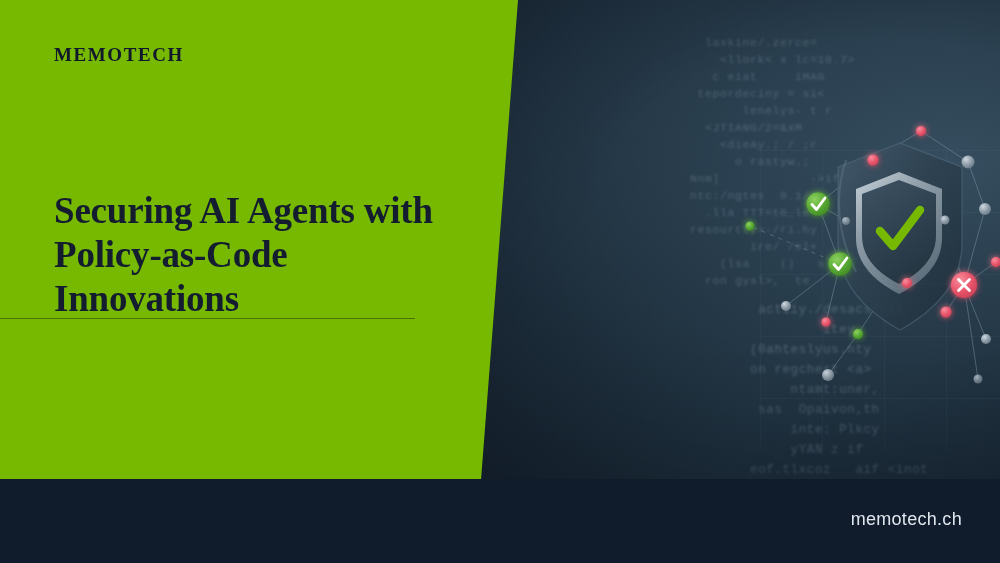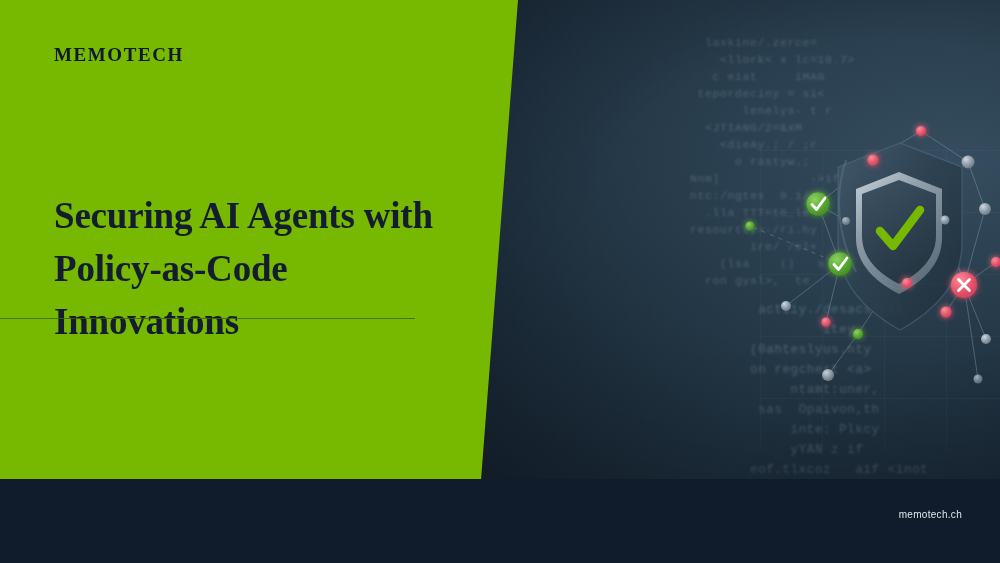--- a/index.html
+++ b/index.html
@@ -73,40 +73,40 @@
 
   
   .bottom-bar {
     position: absolute; left: 0; top: 479px;
     width: 1000px; height: 84px;
     background: #101b2b;
   }
   .site-url {
     position: absolute; right: 38px; top: 509px;
     color: #dfe6ee;
-    font-size: 10px;
+    font-size: 18px;
     letter-spacing: 0.3px;
   }
 
   
   .logo {
     position: absolute; left: 54px; top: 44px;
     font-family: "Liberation Serif", serif;
     font-weight: 700;
     font-size: 19px;
     letter-spacing: 1.6px;
     color: #11182b;
   }
   .headline {
     position: absolute; left: 54px; top: 164px;
     width: 400px;
     font-family: "Liberation Serif", serif;
     font-weight: 700;
     font-size: 37px;
-    line-height: 53px;
+    line-height: 44px;
     letter-spacing: -0.2px;
     color: #141d30;
   }
   .divider {
     position: absolute; left: 0; top: 318px;
     width: 415px; height: 1px;
     background: #3f6505;
     opacity: 0.85;
   }
   .subhead {

